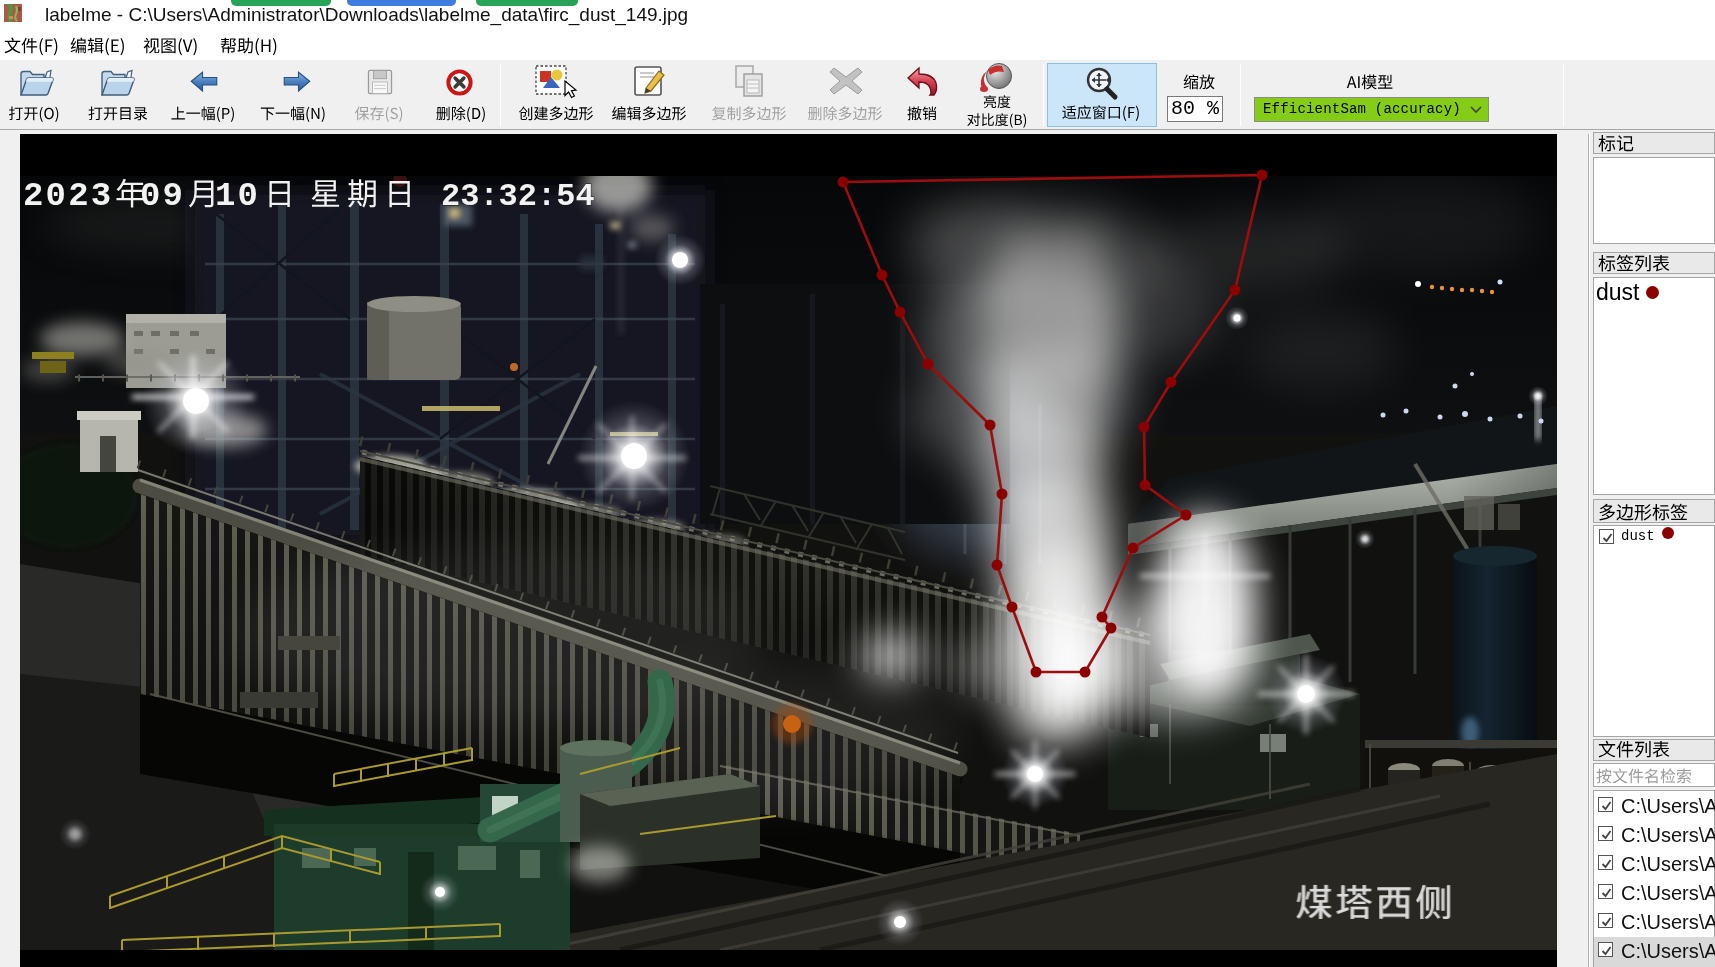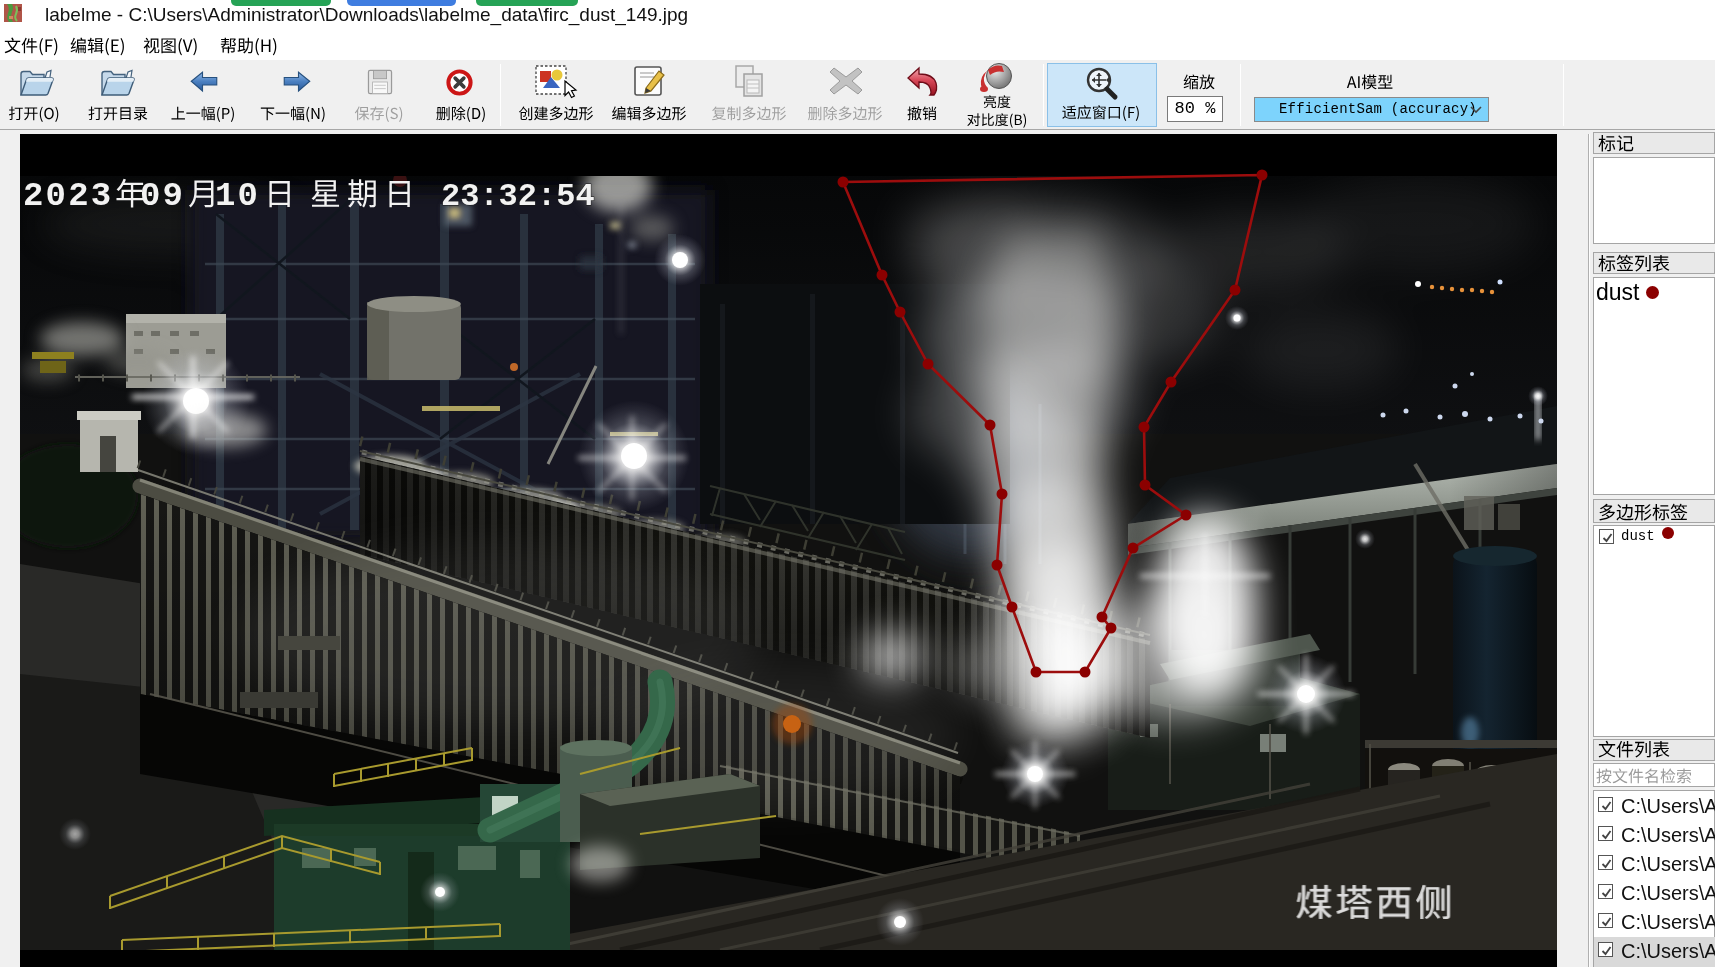--- a/index.html
+++ b/index.html
@@ -5,22 +5,22 @@
 html,body{width:1715px;height:967px;overflow:hidden;background:#fff}
 #app{position:relative;width:1715px;height:967px;font-family:"Liberation Sans",sans-serif;background:#f0f0f0}
 .abs{position:absolute}
 #titlebar{left:0;top:0;width:1715px;height:28px;background:#fff}
 #title-text{left:45px;top:4px;font-size:19px;color:#111;letter-spacing:0px}
 .pill{top:0;height:6px;border-radius:0 0 5px 5px}
 #menubar{left:0;top:28px;width:1715px;height:32px;background:#fff}
 #toolbar{left:0;top:60px;width:1715px;height:70px;background:#f0f0f0;border-bottom:1px solid #a7a7a7}
 .sep{position:absolute;top:64px;height:62px;width:1px;background:#c9c9c9;border-right:1px solid #fff}
 #fitbtn{left:1047px;top:63px;width:110px;height:64px;background:#cce6f9;border:1px solid #8ac0e8}
-#zoombox{left:1167px;top:96px;width:56px;height:26px;background:#fff;border:1px solid #7a7a7a;font-family:"Liberation Mono",monospace;font-size:17px;color:#000;text-align:center;line-height:24px}
-#aibox{left:1254px;top:97px;width:235px;height:25px;background:#7dd3fc;border:1px solid #8a8a8a;font-family:"Liberation Mono",monospace;font-size:14px;color:#000;line-height:23px;padding-left:24px;letter-spacing:0.2px}
+#zoombox{left:1167px;top:96px;width:56px;height:26px;background:#fff;border:1px solid #7a7a7a;font-family:"Liberation Mono",monospace;font-size:20px;color:#000;text-align:center;line-height:24px}
+#aibox{left:1254px;top:97px;width:235px;height:25px;background:#84cc16;border:1px solid #8a8a8a;font-family:"Liberation Mono",monospace;font-size:14px;color:#000;line-height:23px;padding-left:8px;letter-spacing:0.2px}
 .panelhdr{left:1593px;width:122px;background:#e9e9e9;border:1px solid #a5a5a5}
 .panelbox{left:1593px;width:122px;background:#fff;border:1px solid #a5a5a5}
 .cb{position:absolute;width:15px;height:15px;background:#fff;border:1px solid #555}
 .cb svg{position:absolute;left:1px;top:1px}
 .filerow{position:absolute;left:1594px;width:140px;height:29px;font-size:20px;color:#111}
 .filerow .t{position:absolute;left:27px;top:3px;white-space:nowrap}
 .ovl{position:absolute;left:0;top:0;pointer-events:none}
 #canvas{position:absolute;left:20px;top:134px}
 .ticon{position:absolute;top:64px}
 </style></head>

